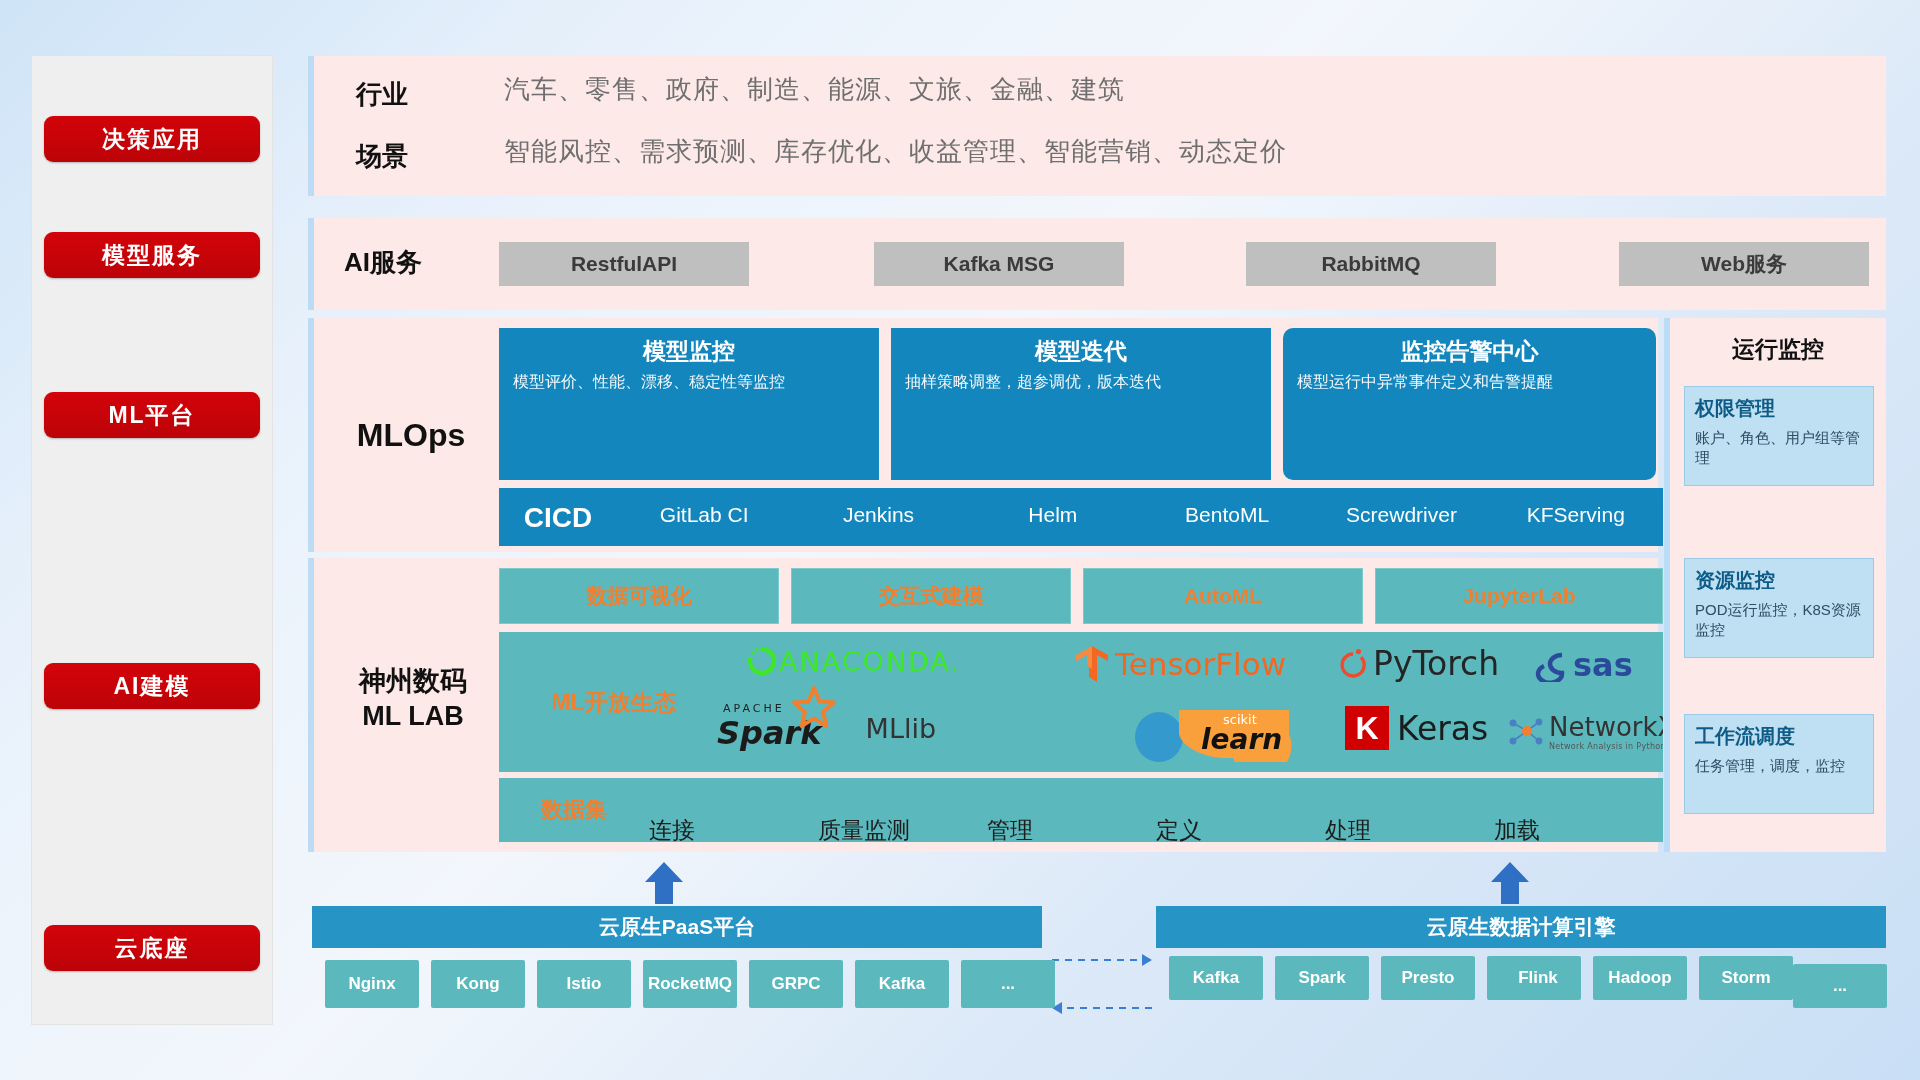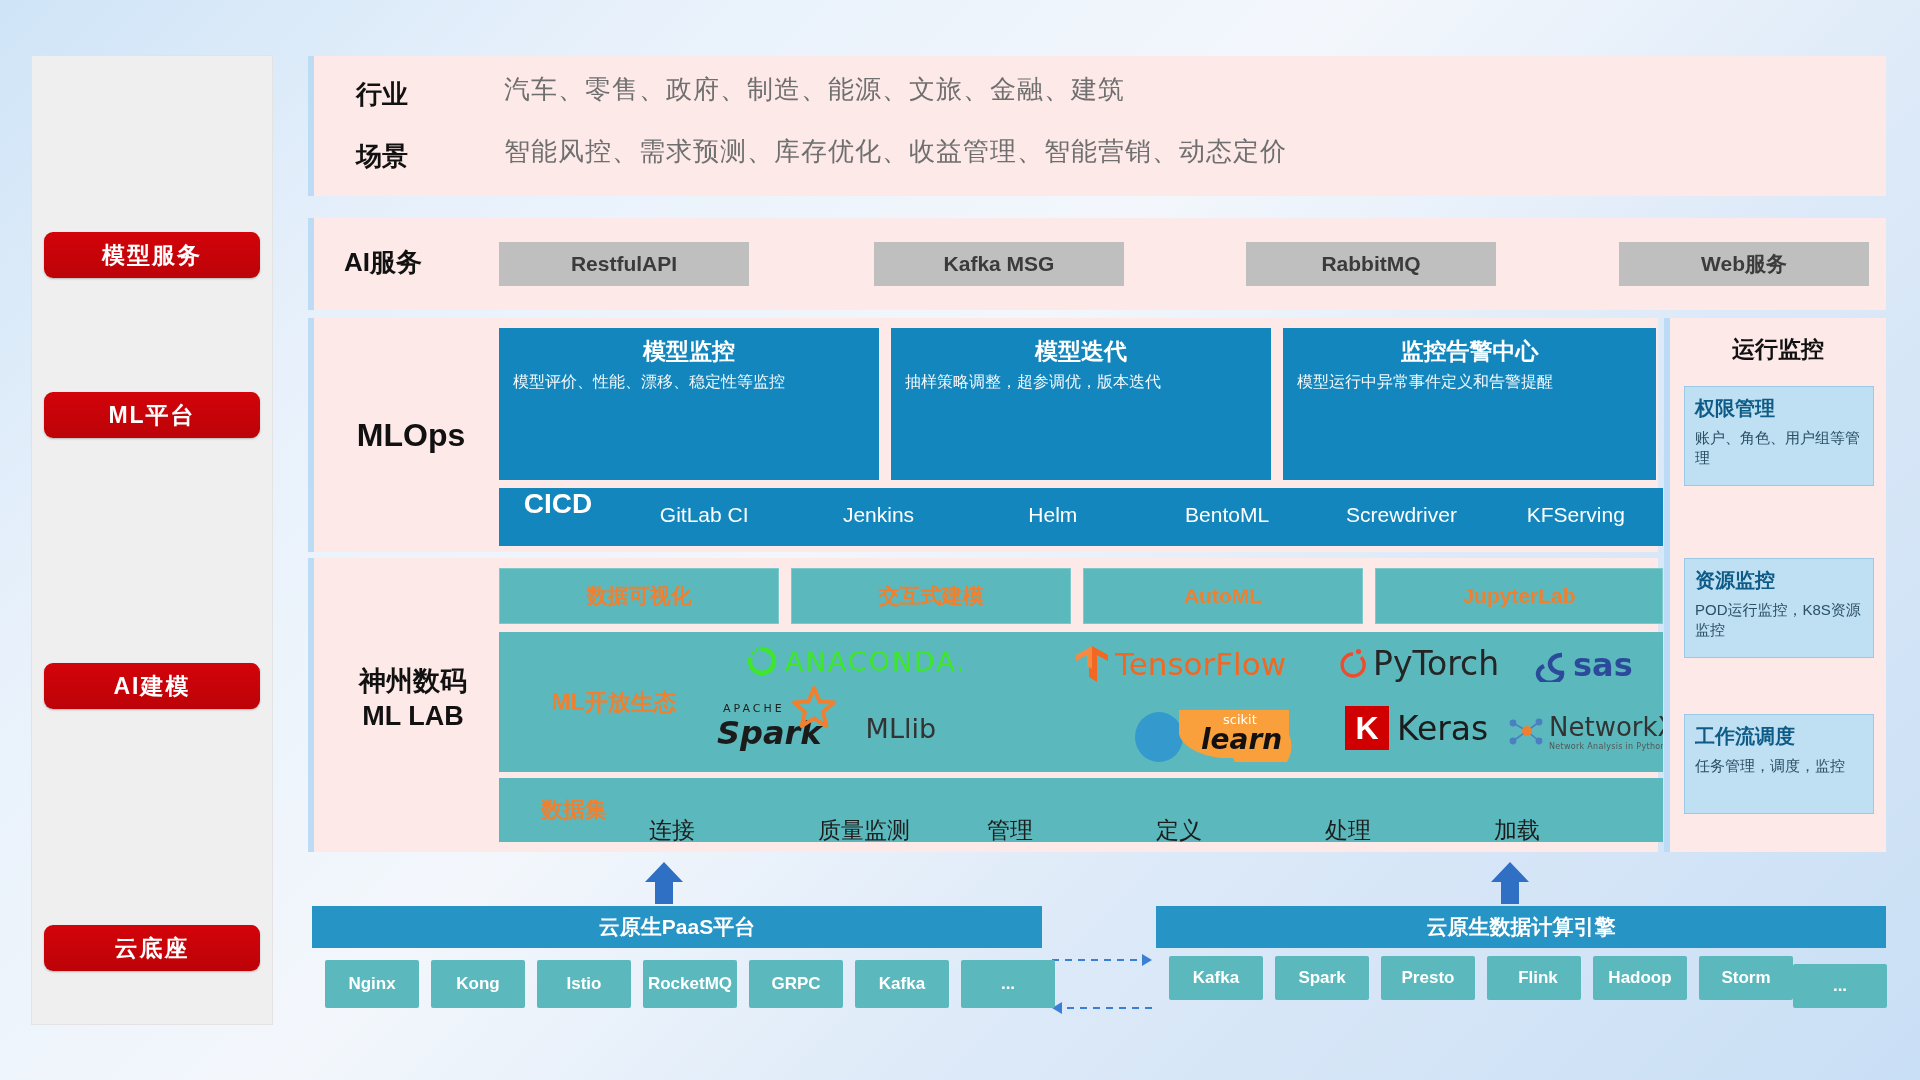--- a/index.html
+++ b/index.html
@@ -62,20 +62,21 @@
   }
 
   .cicd-bar {
     background: #1286bd; color: #fff;
     display: flex; align-items: flex-start;
     overflow: hidden;
   }
   .cicd-bar .cicd-title {
     font-size: 28px; font-weight: bold;
     width: 118px; text-align: center; flex: none;
+    padding-top: 14px;
   }
   .cicd-bar .cicd-item {
     flex: 1 1 0; text-align: center;
     font-size: 21px; padding-top: 16px; line-height: 1.05;
     word-break: break-all;
   }
 
   .teal-chip {
     background: #5bb9bd; color: #f08030;
     font-weight: bold; font-size: 21px;
@@ -136,20 +137,23 @@
   
   .logo { position: absolute; display: flex; align-items: center; }
   .logo-txt { font-family: "DejaVu Sans", sans-serif; }
 </style>
 </head>
 <body>
 
 <div id="stage">
 
   <div class="left-rail">
+    <div class="rail-chip" style="top:60px">
+        <span>决策应用</span>
+      </div>
     <div class="rail-chip" style="top:176px">
         <span>模型服务</span>
       </div>
     <div class="rail-chip" style="top:336px">
         <span>ML平台</span>
       </div>
     <div class="rail-chip" style="top:607px">
         <span>AI建模</span>
       </div>
     <div class="rail-chip" style="top:869px">
@@ -184,21 +188,21 @@
     <div class="band-label" style="left:22px; top:92px; width:150px; height:50px; font-size:32px; justify-content:center;">MLOps</div>
 
     <div class="blue-card" style="position:absolute; left:185px; top:10px; width:380px; height:152px;">
       <div class="bc-title">模型监控</div>
       <div class="bc-desc">模型评价、性能、漂移、稳定性等监控</div>
     </div>
     <div class="blue-card" style="position:absolute; left:577px; top:10px; width:380px; height:152px;">
       <div class="bc-title">模型迭代</div>
       <div class="bc-desc">抽样策略调整，超参调优，版本迭代</div>
     </div>
-    <div class="blue-card" style="position:absolute; left:969px; top:10px; width:373px; height:152px;">
+    <div class="blue-card" style="position:absolute; left:969px; top:10px; width:373px; height:152px;border-radius:10px;">
       <div class="bc-title">监控告警中心</div>
       <div class="bc-desc">模型运行中异常事件定义和告警提醒</div>
     </div>
 
     <div class="cicd-bar" style="position:absolute; left:185px; top:170px; width:1164px; height:58px;">
       <div class="cicd-title">CICD</div>
       <div class="cicd-item">GitLab CI</div>
       <div class="cicd-item">Jenkins</div>
       <div class="cicd-item">Helm</div>
       <div class="cicd-item">BentoML</div>
@@ -228,21 +232,21 @@
 
     <div class="teal-band" style="position:absolute; left:185px; top:74px; width:1164px; height:140px; overflow:hidden;">
       <div class="eco-label" style="position:absolute; left:10px; top:46px; width:210px; height:48px;">ML开放生态</div>
 
       <div class="logo" style="left:246px; top:12px;">
         <svg width="34" height="34" viewBox="0 0 34 34" aria-hidden="true">
           <circle cx="17" cy="17" r="12" fill="none" stroke="#3ee72a" stroke-width="4.5" stroke-dasharray="52 14" transform="rotate(-55 17 17)"></circle>
           <circle cx="8" cy="9" r="1.8" fill="#3ee72a"></circle>
             <circle cx="12" cy="5.5" r="1.5" fill="#3ee72a"></circle>
         </svg>
-        <span class="logo-txt" style="font-size:27px; letter-spacing:2px; color:#3ee72a; margin-left:6px;">ANACONDA.</span>
+        <span class="logo-txt" style="font-size:27px; letter-spacing:2px; color:#3ee72a; ">ANACONDA.</span>
       </div>
 
       <div class="logo" style="left:218px; top:72px;">
         <span style="position:relative; display:inline-block;">
           <span class="logo-txt" style="font-size:11px; color:#222; letter-spacing:3px; position:absolute; left:6px; top:-2px;">APACHE</span>
           <span class="logo-txt" style="font-size:32px; font-weight:bold; font-style:italic; color:#1b1b1b; display:inline-block; margin-top:10px;">Spark</span>
           <svg width="46" height="46" viewBox="0 0 46 46" style="position:absolute; left:74px; top:-20px;" aria-hidden="true">
             <path d="M23 4 L28.6 17.6 L43 18.6 L32 28 L35.4 42 L23 34.4 L10.6 42 L14 28 L3 18.6 L17.4 17.6 Z" fill="none" stroke="#f08030" stroke-width="4" stroke-linejoin="round"></path>
           </svg>
         </span>

